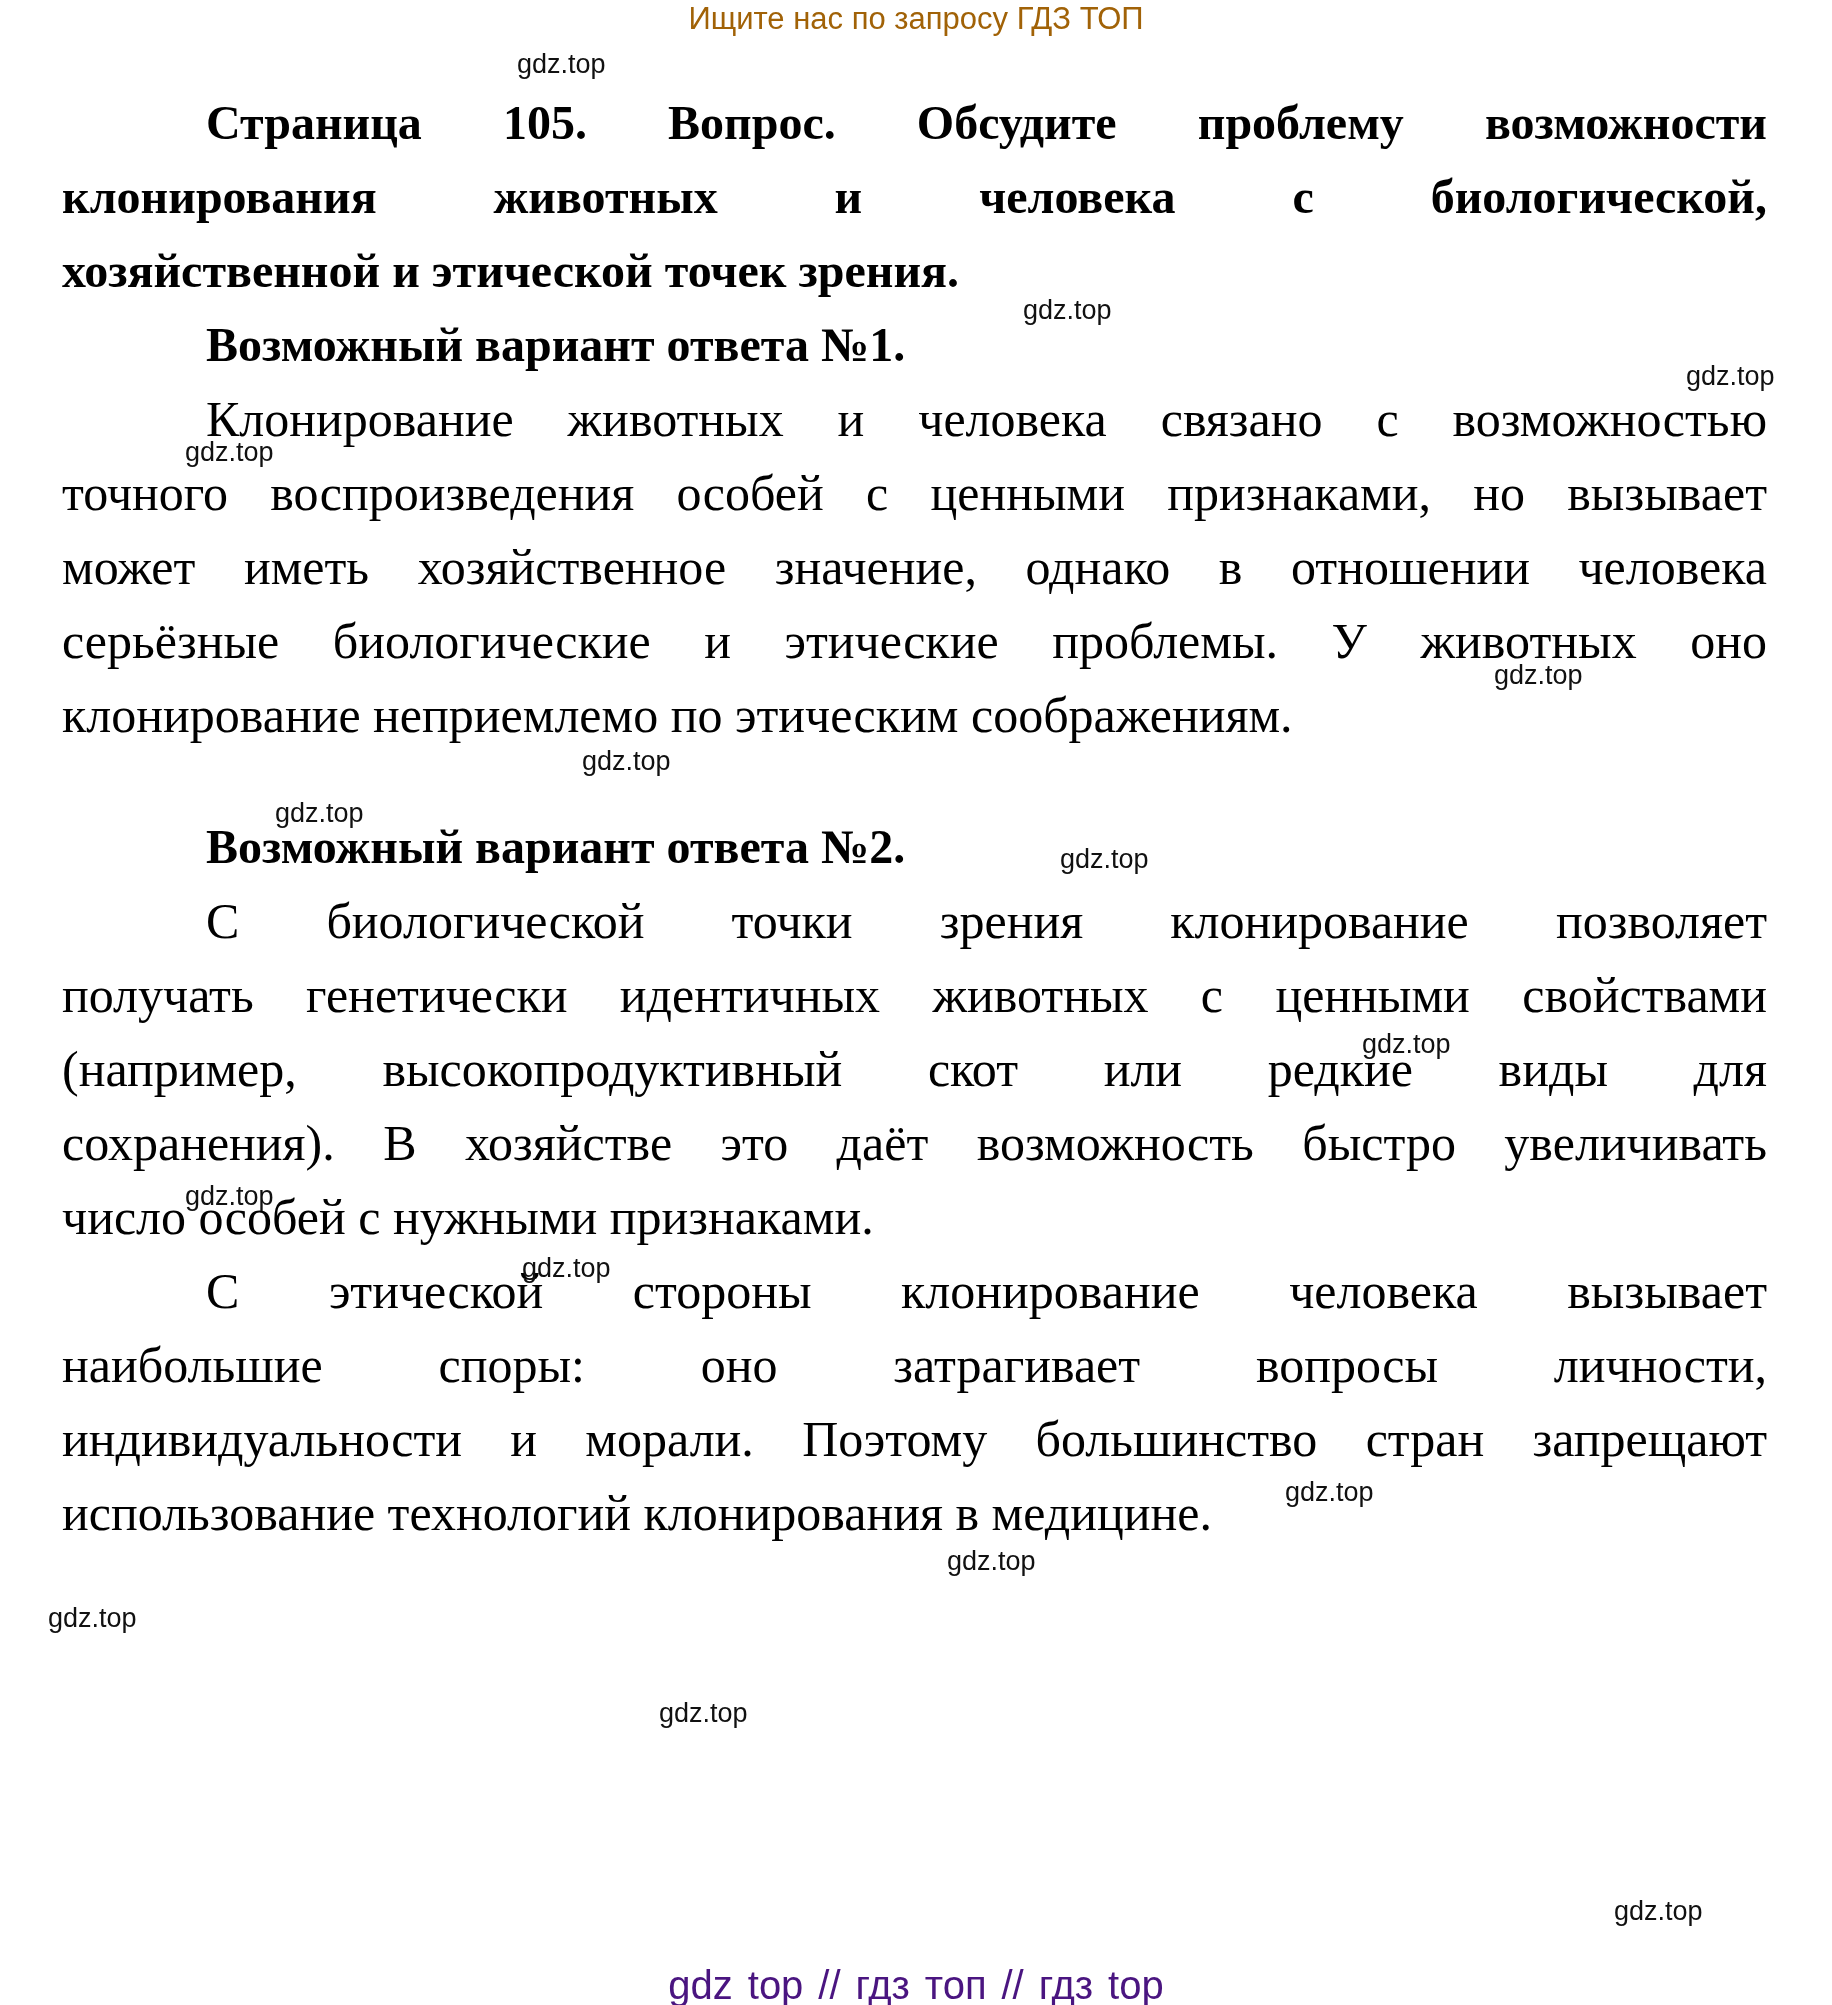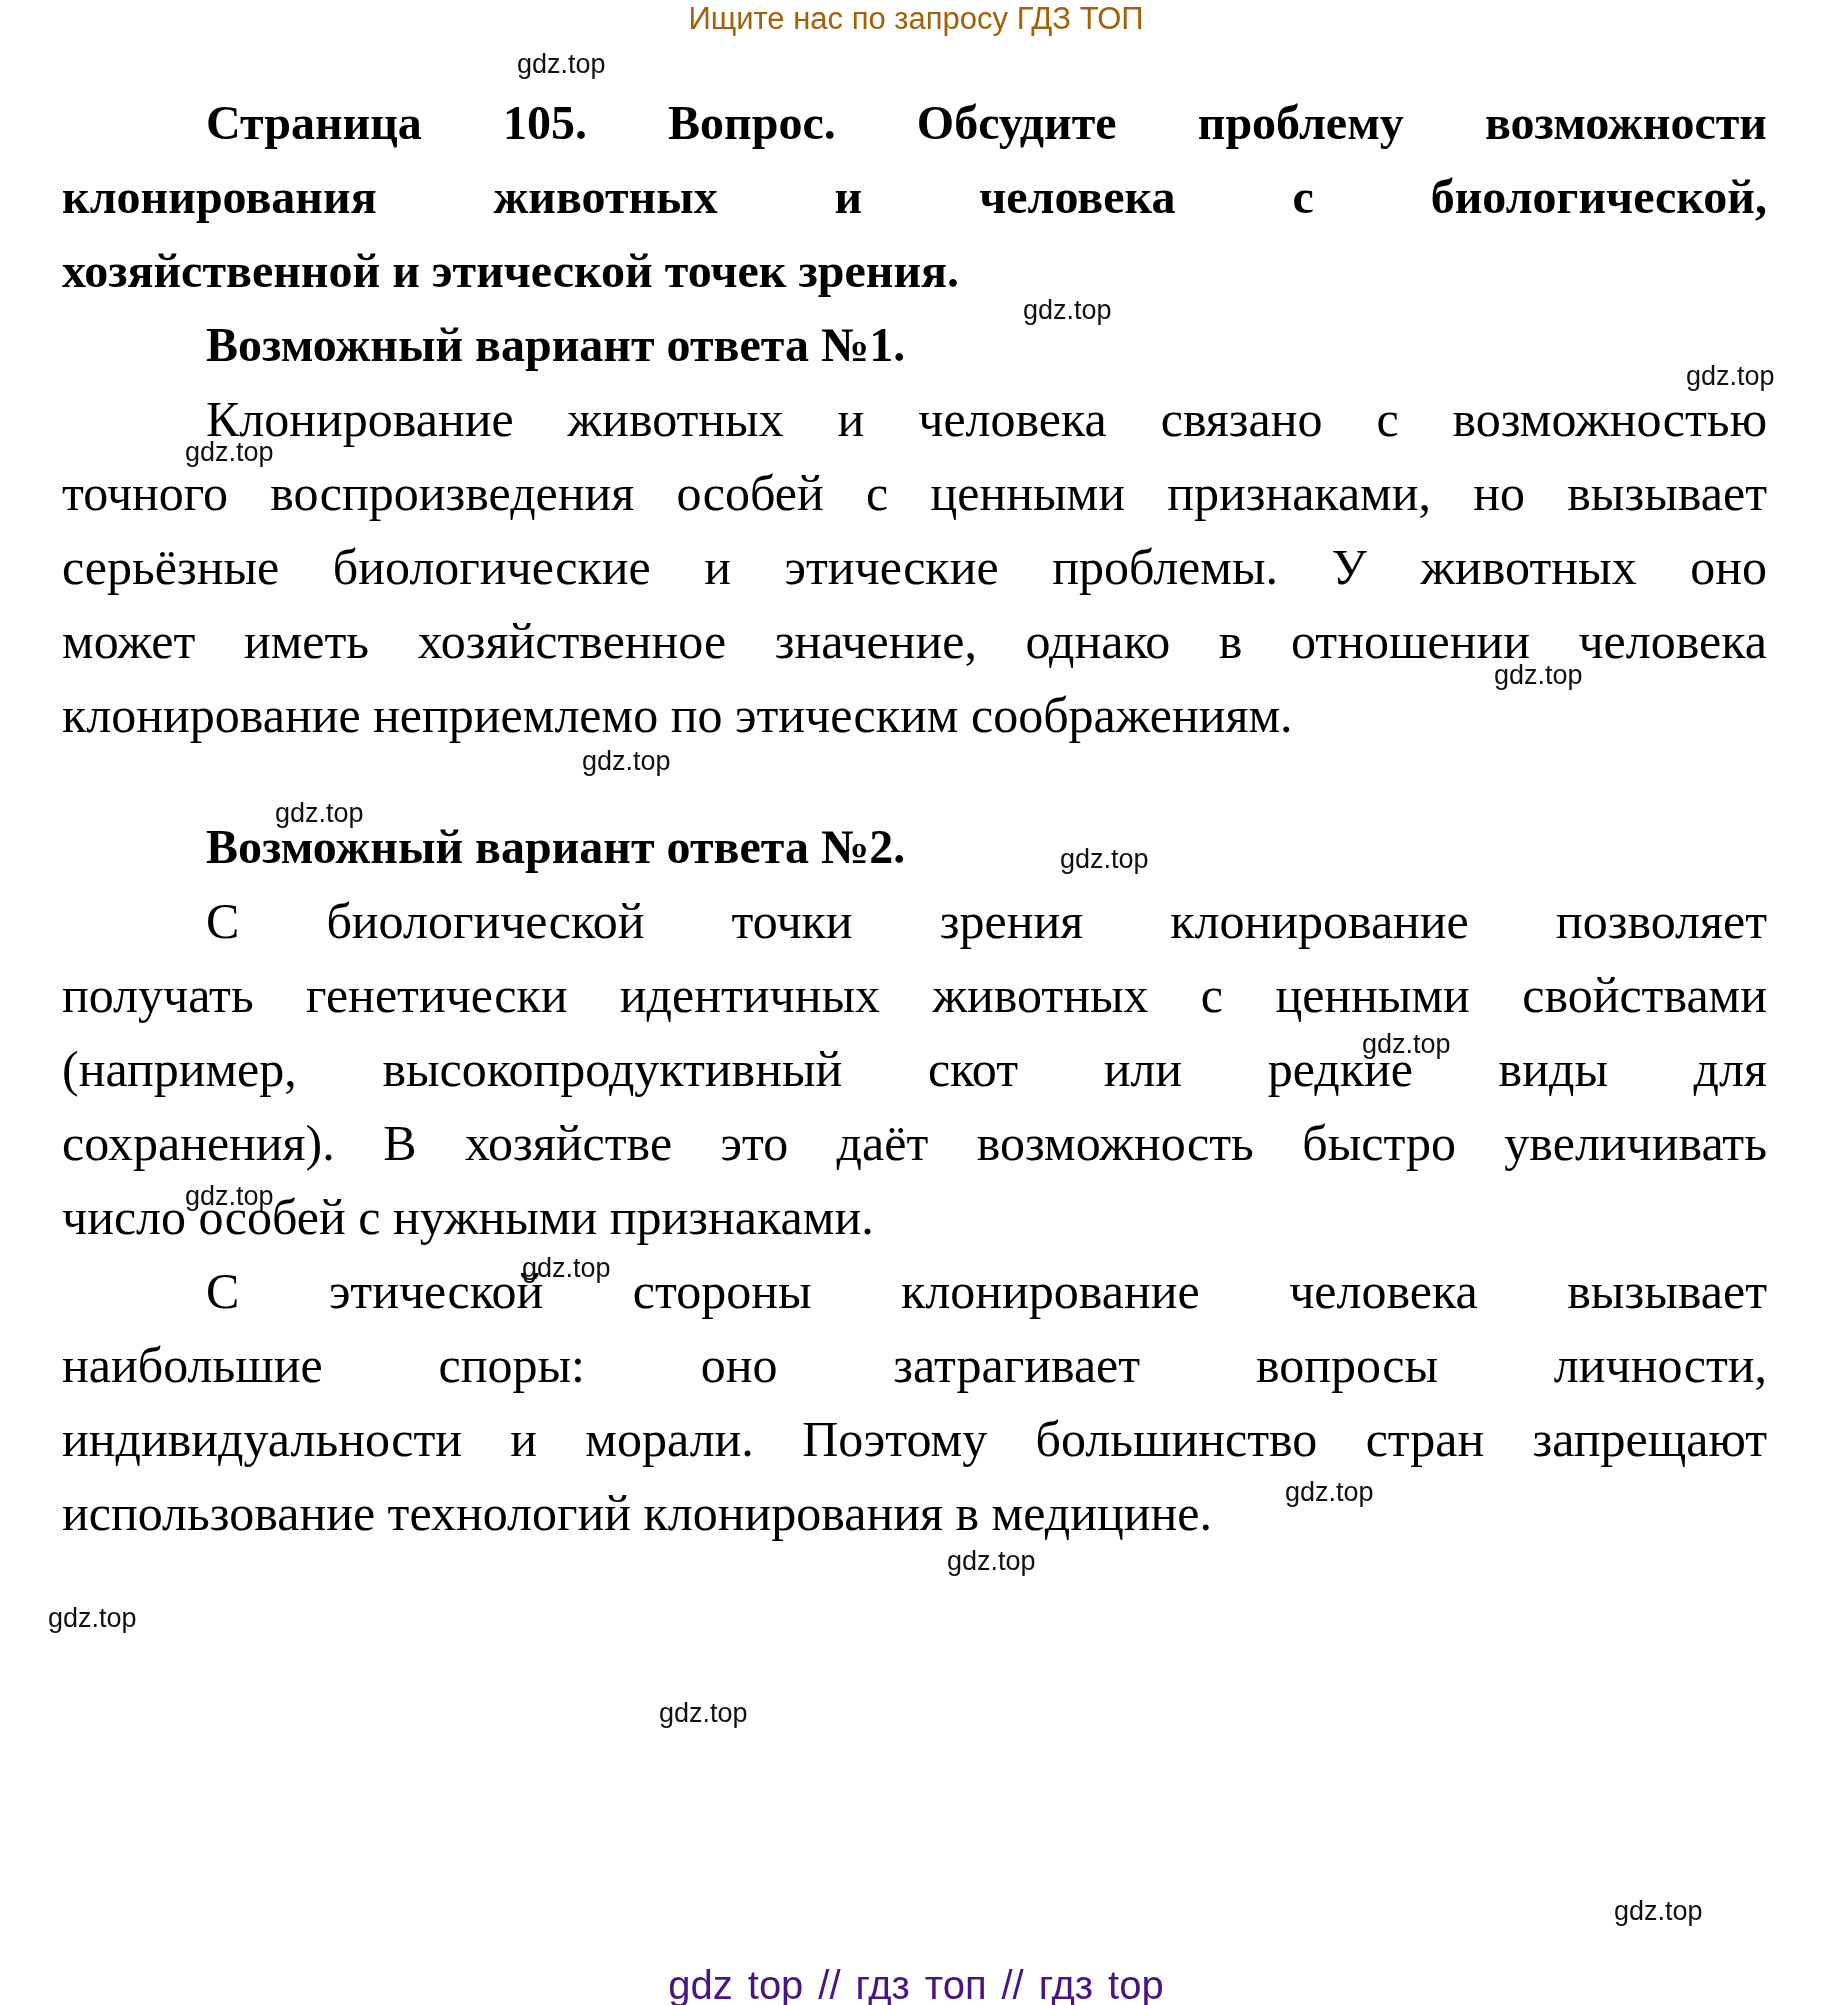--- a/index.html
+++ b/index.html
@@ -26,22 +26,22 @@
   <div>
     <div class="line just bold indent">Страница 105. Вопрос. Обсудите проблему возможности</div>
     <div class="line just bold">клонирования животных и человека с биологической,</div>
     <div class="line bold">хозяйственной и этической точек зрения.</div>
   </div>
 
   <div class="line bold indent">Возможный вариант ответа №1.</div>
   <div>
     <div class="line just indent">Клонирование животных и человека связано с возможностью</div>
     <div class="line just">точного воспроизведения особей с ценными признаками, но вызывает</div>
+    <div class="line just">может иметь хозяйственное значение, однако в отношении человека</div>
     <div class="line just">серьёзные биологические и этические проблемы. У животных оно</div>
-    <div class="line just">может иметь хозяйственное значение, однако в отношении человека</div>
     <div class="line">клонирование неприемлемо по этическим соображениям.</div>
   </div>
 
   <div class="gap"></div>
 
   <div class="line bold indent">Возможный вариант ответа №2.</div>
   <div>
     <div class="line just indent">С биологической точки зрения клонирование позволяет</div>
     <div class="line just">получать генетически идентичных животных с ценными свойствами</div>
     <div class="line just">(например, высокопродуктивный скот или редкие виды для</div>

